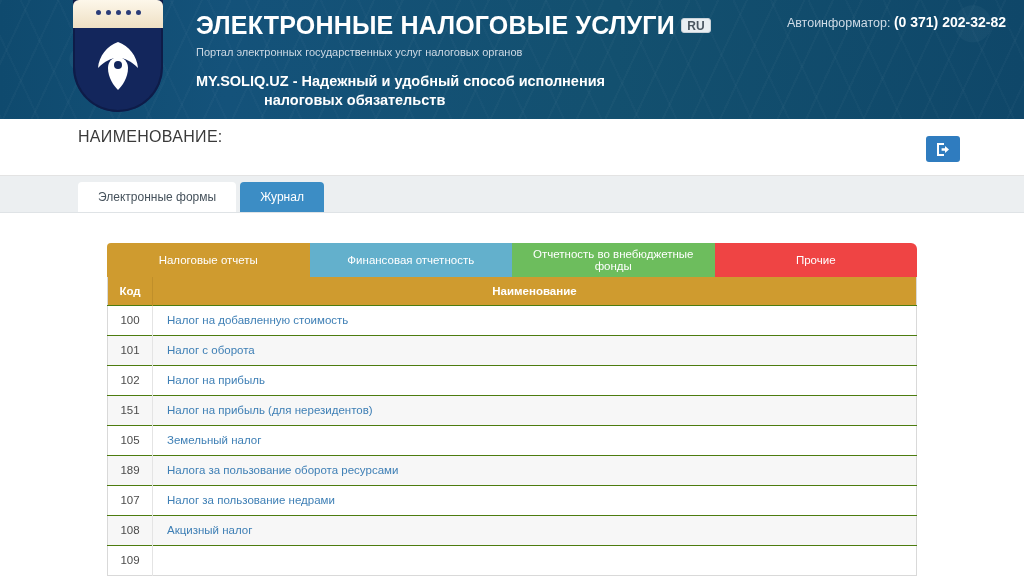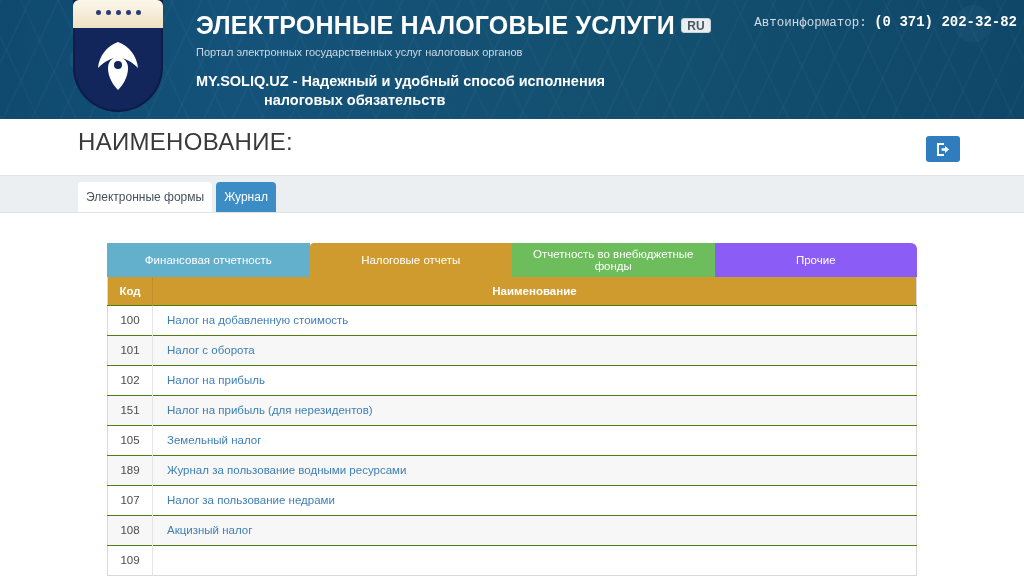--- a/index.html
+++ b/index.html
@@ -112,41 +112,40 @@
     border: 1px solid #c9d2d9;
     border-radius: 3px;
     color: #4a5560;
     font-size: 12px;
     font-weight: bold;
     display: flex; align-items: center; justify-content: center;
     cursor: pointer;
   }
   .autoinfo {
     position: absolute;
-    right: 7px;
+    right: 18px;
     top: 14px;
     font-size: 12.5px;
     color: #cfdbe6;
     white-space: nowrap;
-    font-family: Liberation Mono, monospace;
   }
   .autoinfo b { color: #ffffff; font-size: 14px; }
 
   
   .idbar {
     position: relative;
     height: 57px;
     background: #ffffff;
     border-bottom: 1px solid #e3e3e3;
   }
   .idbar-inner { position: relative; height: 100%; }
   .org-name {
     position: absolute;
     left: 78px; top: 9px;
-    font-size: 24px;
+    font-size: 16px;
     color: #3a3a3a;
     letter-spacing: .3px;
   }
   .org-meta {
     position: absolute;
     left: 78px; top: 36px;
     font-size: 11.5px;
     color: #6a6a6a;
     margin-top: 28px;
   }
@@ -171,21 +170,21 @@
   .tabstrip .tabs {
     position: absolute;
     left: 78px;
     bottom: 0;
     display: flex;
     align-items: flex-end;
     gap: 4px;
   }
   .tab {
     font-size: 12px;
-    padding: 8px 8px 8px;
+    padding: 8px 20px 8px;
     border-radius: 4px 4px 0 0;
     cursor: pointer;
     line-height: 1.2;
   }
   .tab.inactive { background: #ffffff; color: #46525c; }
   .tab.active { background: #3c8dc5; color: #ffffff; }
 
   
   .content {
     position: relative;
@@ -205,21 +204,21 @@
     color: #ffffff;
     font-size: 11.5px;
     cursor: pointer;
     position: relative;
     text-align: center;
     padding: 0 6px;
   }
   .cat-tab.c0 { background: #cf9b2f; border-radius: 4px 0 0 0; }
   .cat-tab.c1 { background: #63b0cc; }
   .cat-tab.c2 { background: #6dbd5d; }
-  .cat-tab.c3 { background: #8b5cf6; border-radius: 0 6px 0 0; }
+  .cat-tab.c3 { background: #ef4444; border-radius: 0 6px 0 0; }
 
   table.forms {
     width: 100%;
     border-collapse: collapse;
     border: 1px solid #d9d9d9;
     border-top: none;
   }
   table.forms thead th {
     background: #cf9b2f;
     color: #ffffff;
@@ -310,22 +309,22 @@
   <div class="tabs">
     <div class="tab inactive">Электронные формы</div>
     <div class="tab active">Журнал</div>
   </div>
 </div>
 
 <div class="content">
   <div class="panel">
 
     <div class="cat-tabs">
+      <div class="cat-tab c0">Налоговые отчеты</div>
       <div class="cat-tab c1">Финансовая отчетность</div>
-      <div class="cat-tab c0">Налоговые отчеты</div>
       <div class="cat-tab c2">Отчетность во внебюджетные фонды</div>
       <div class="cat-tab c3">Прочие</div>
     </div>
 
     <table class="forms">
       <thead>
         <tr>
           <th class="col-code">Код</th>
           <th>Наименование</th>
         </tr>
@@ -346,21 +345,21 @@
         <tr>
           <td class="code">151</td>
           <td class="name"><a>Налог на прибыль (для нерезидентов)</a></td>
         </tr>
         <tr>
           <td class="code">105</td>
           <td class="name"><a>Земельный налог</a></td>
         </tr>
         <tr>
           <td class="code">189</td>
-          <td class="name"><a>Журнал за пользование водными ресурсами</a></td>
+          <td class="name"><a>Налога за пользование оборота ресурсами</a></td>
         </tr>
         <tr>
           <td class="code">107</td>
           <td class="name"><a>Налог за пользование недрами</a></td>
         </tr>
         <tr>
           <td class="code">108</td>
           <td class="name"><a>Акцизный налог</a></td>
         </tr>
         <tr>

